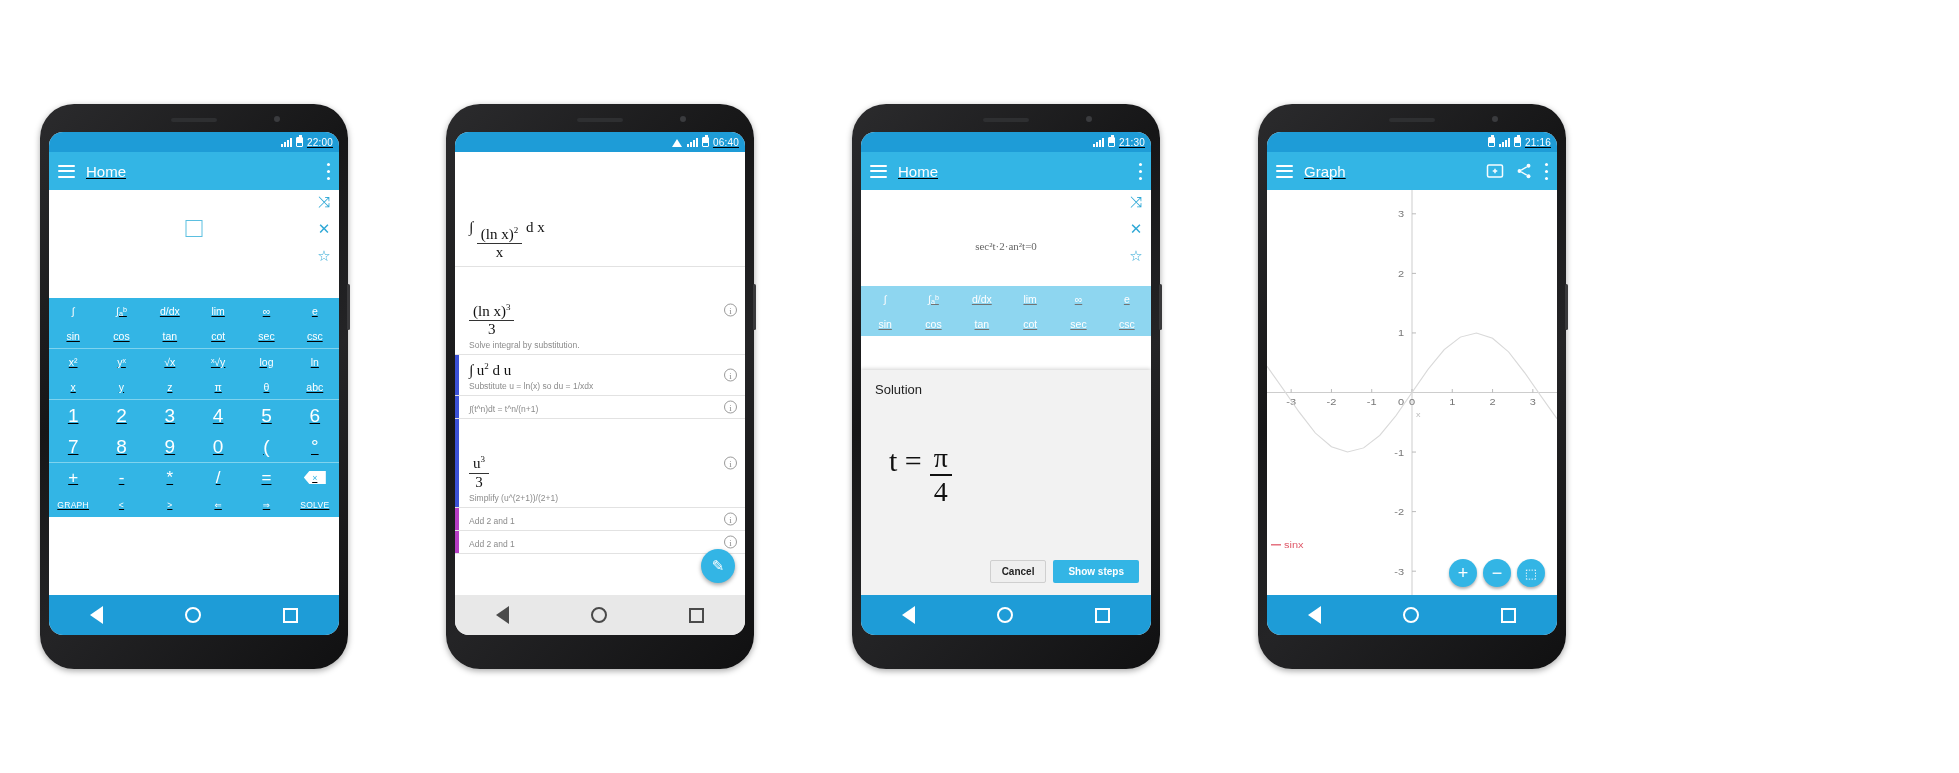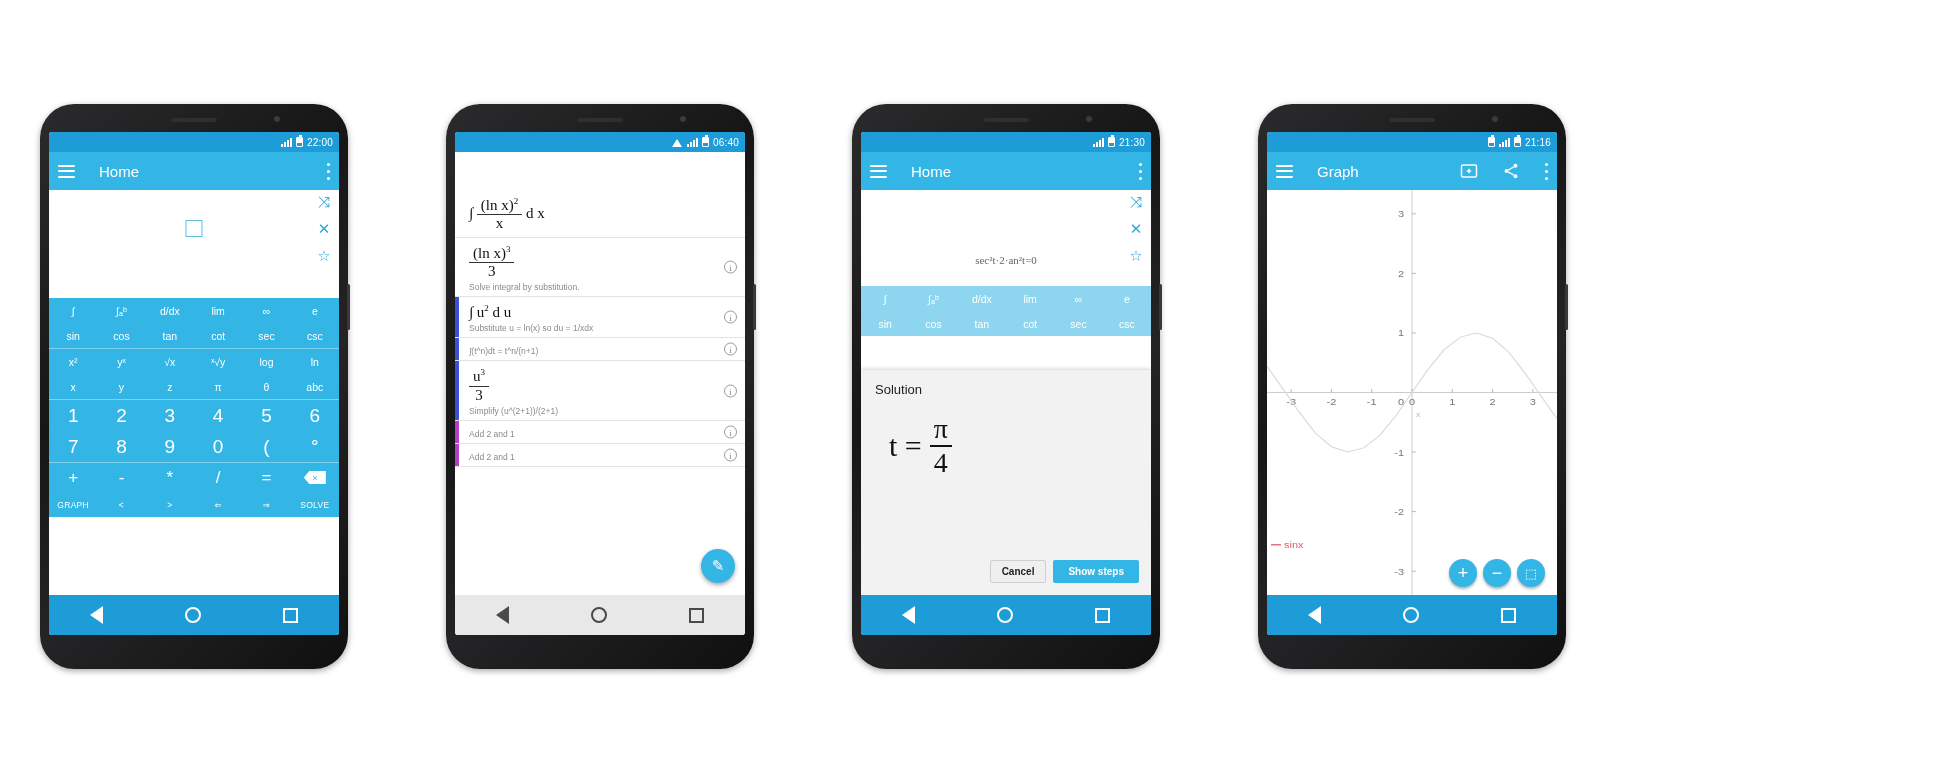--- a/index.html
+++ b/index.html
@@ -22,42 +22,42 @@
     flex: 0 0 auto;
   }
   .phone::before { 
     content:""; position:absolute; left:50%; top:14px; transform:translateX(-50%);
     width:46px; height:4px; border-radius:3px; background:#2e2f31;
   }
   .phone .cam { position:absolute; left:76%; top:12px; width:6px; height:6px; border-radius:50%; background:#3a3b3e; }
   .phone .sidebtn { position:absolute; right:-2px; top:180px; width:3px; height:46px; border-radius:2px; background:#39393b; }
   .screen {
     position: relative; width: 100%; height: 100%;
-    background: #ffffff; overflow: hidden; border-radius: 3px;
+    background: #ffffff; overflow: hidden; border-radius: 14px; text-decoration: underline;
   }
 
   
   .statusbar {
     height: 20px; background: #1e9cd7; color: #fff;
     display:flex; align-items:center; justify-content:flex-end; gap:4px;
     padding: 0 6px; font-size: 10px; letter-spacing:.2px;
   }
   .bars { display:inline-flex; align-items:flex-end; gap:1px; height:9px; }
   .bars i { display:block; width:2px; background:#fff; }
   .bars i:nth-child(1){height:3px} .bars i:nth-child(2){height:5px}
   .bars i:nth-child(3){height:7px} .bars i:nth-child(4){height:9px}
   .batt { width:7px; height:10px; border:1px solid #fff; border-radius:1px; position:relative; background:linear-gradient(#fff 60%,transparent 60%); }
   .batt::after { content:""; position:absolute; left:2px; top:-3px; width:3px; height:2px; background:#fff; }
   .wifi { width:11px; height:9px; position:relative; }
   .wifi::before{ content:""; position:absolute; left:0; bottom:0; width:0;height:0;
      border-left:5.5px solid transparent; border-right:5.5px solid transparent; border-bottom:8px solid #fff; }
 
   .appbar {
     height: 38px; background: #33b5e5; color:#fff;
-    display:flex; align-items:center; padding: 0 9px; gap: 24px;
+    display:flex; align-items:center; padding: 0 9px; gap: 11px;
   }
   .hamburger { width:17px; height:13px; display:flex; flex-direction:column; justify-content:space-between; cursor:pointer; }
   .hamburger span { display:block; height:2px; background:#fff; border-radius:1px; }
   .appbar .title { font-size: 15px; font-weight: 400; flex: 1; }
   .kebab { width:4px; height:17px; display:flex; flex-direction:column; justify-content:space-between; align-items:center; }
   .kebab i { width:3px; height:3px; background:#fff; border-radius:50%; display:block; }
   .barico { width:18px; height:18px; position:relative; opacity:.97; }
 
   
   .navbar { position:absolute; left:0; right:0; bottom:0; height:40px; background:#1e9cd7;
@@ -91,33 +91,33 @@
   .ws-step { position:relative; padding:6px 30px 4px 14px; border-bottom:1px solid #e2e2e2; }
   .ws-step.marked::before { content:""; position:absolute; left:0; top:0; bottom:0; width:4px; background:#3b51d6; }
   .ws-step.marked2::before { content:""; position:absolute; left:0; top:0; bottom:0; width:4px; background:#b63dc4; }
   .ws-expr { font-family:"Liberation Serif", serif; color:#111; font-size:15px; line-height:1.15; }
   .ws-expr sup { font-size:9px; }
   .ws-desc { font-size:8.5px; color:#8b8b8b; margin-top:2px; font-family:"Liberation Sans", sans-serif; }
   .ws-info { position:absolute; right:8px; top:50%; transform:translateY(-50%);
              width:13px; height:13px; border:1px solid #9a9a9a; border-radius:50%;
              color:#8b8b8b; font-size:9px; line-height:12px; text-align:center; font-family:"Liberation Serif", serif; }
   .frac { display:inline-block; text-align:center; vertical-align:middle; }
-  .frac .num { display:block; padding:0 4px; }
+  .frac .num { display:block; padding:0 4px;margin-top:29px; }
   .frac .den { display:block; border-top:1px solid #333; padding:0 4px; }
   .fab { position:absolute; right:10px; bottom:52px; width:34px; height:34px; border-radius:50%;
          background:#33b5e5; box-shadow:0 2px 4px rgba(0,0,0,.35); display:flex; align-items:center; justify-content:center;
          color:#fff; font-size:15px; }
   .ws-navbar { background:#e8e8e8; }
   .ws-navbar .nav-back { border-right-color:#4a4a4a; }
   .ws-navbar .nav-home { border-color:#4a4a4a; }
   .ws-navbar .nav-rec  { border-color:#4a4a4a; }
 
   
   .p3-input { height:96px; background:#fff; position:relative; }
-  .p3-expr { position:absolute; left:50%; top:64px; transform:translateX(-50%);
+  .p3-expr { position:absolute; left:50%; top:50px; transform:translateX(-50%);
              font-family:"Liberation Serif", serif; font-size:11px; color:#666; white-space:nowrap; }
   .p3-keypad { opacity:.55; }
   .dialog { position:absolute; left:0; right:0; top:238px; bottom:40px; background:#f2f2f2;
             box-shadow:0 -1px 4px rgba(0,0,0,.18); padding:12px 14px; }
   .dlg-title { font-size:13px; color:#222; font-family:"Liberation Sans", sans-serif; }
   .dlg-eq { margin-top:16px; display:flex; align-items:center; gap:8px; padding-left:14px;
             font-family:"Liberation Serif", serif; color:#111; }
   .dlg-eq .lhs { font-size:30px; }
   .dlg-eq .frac { font-size:28px; }
   .dlg-eq .frac .den { border-top:2px solid #111; }

